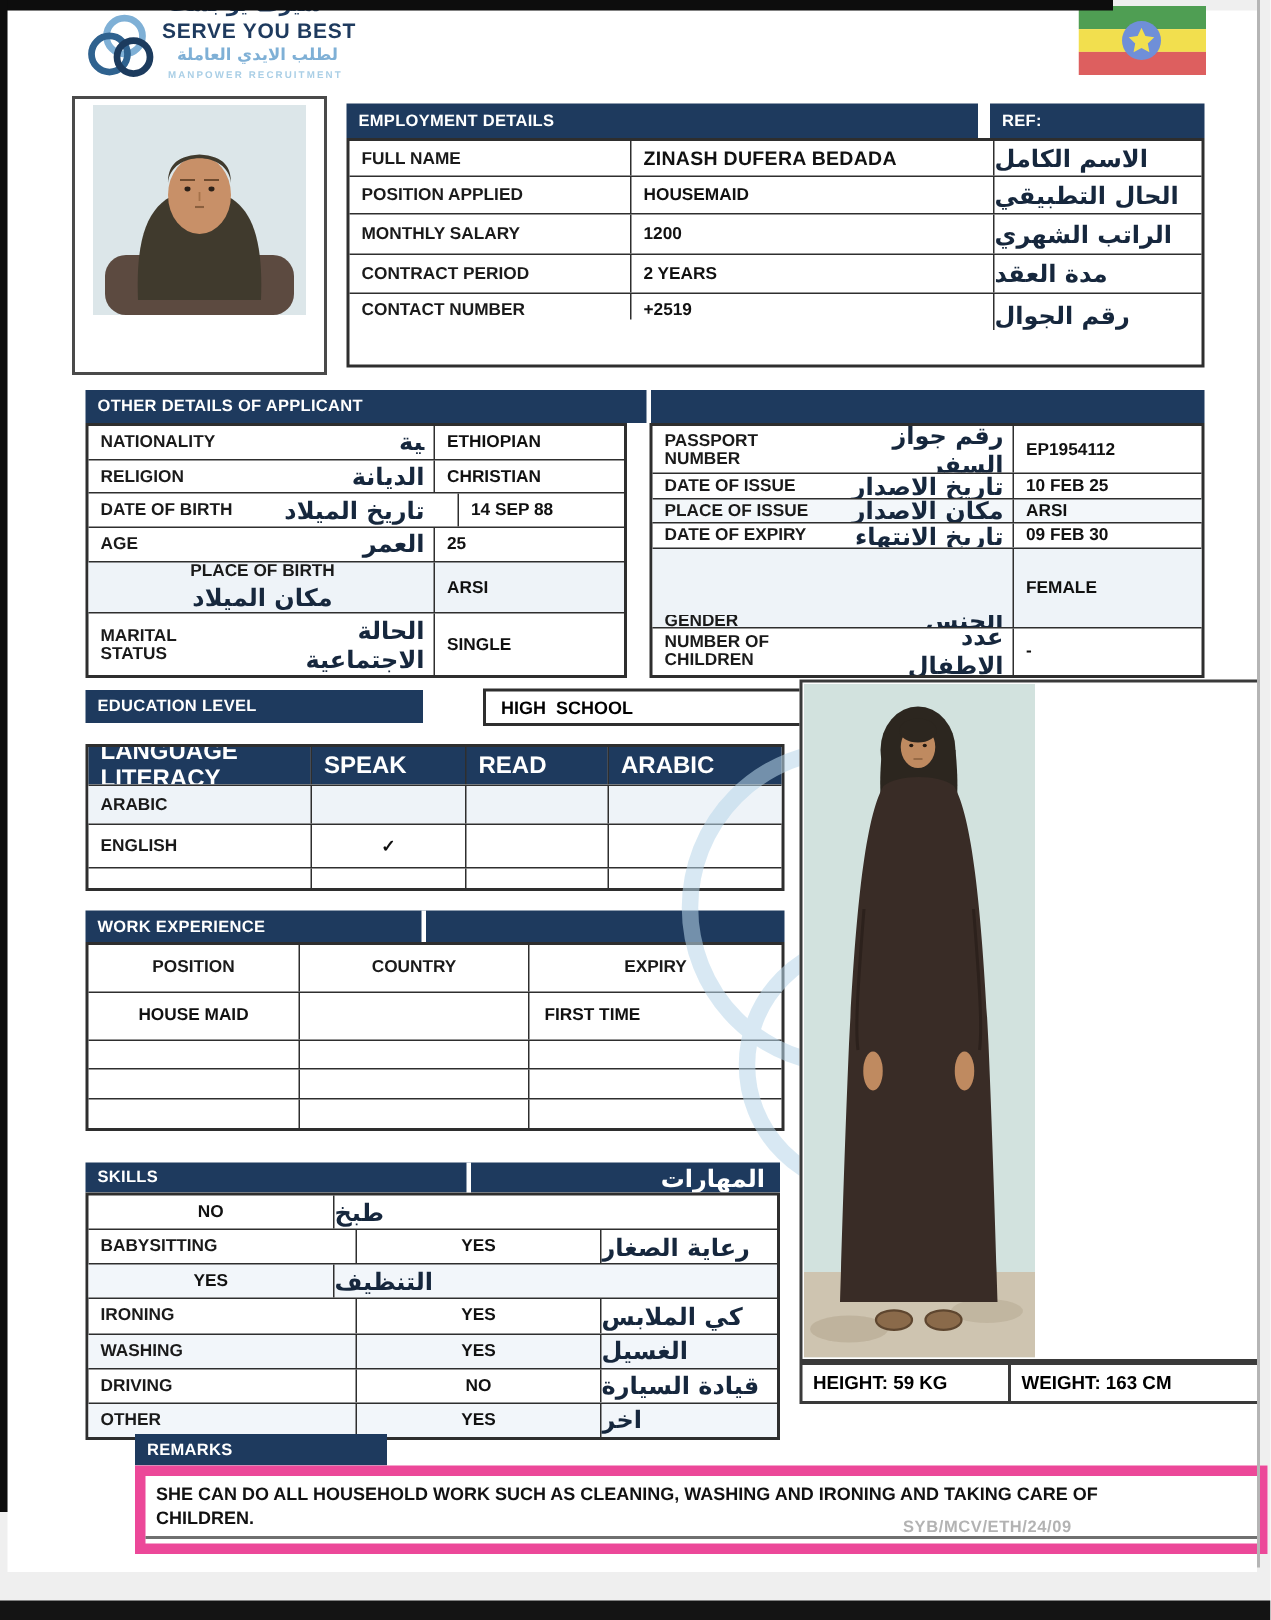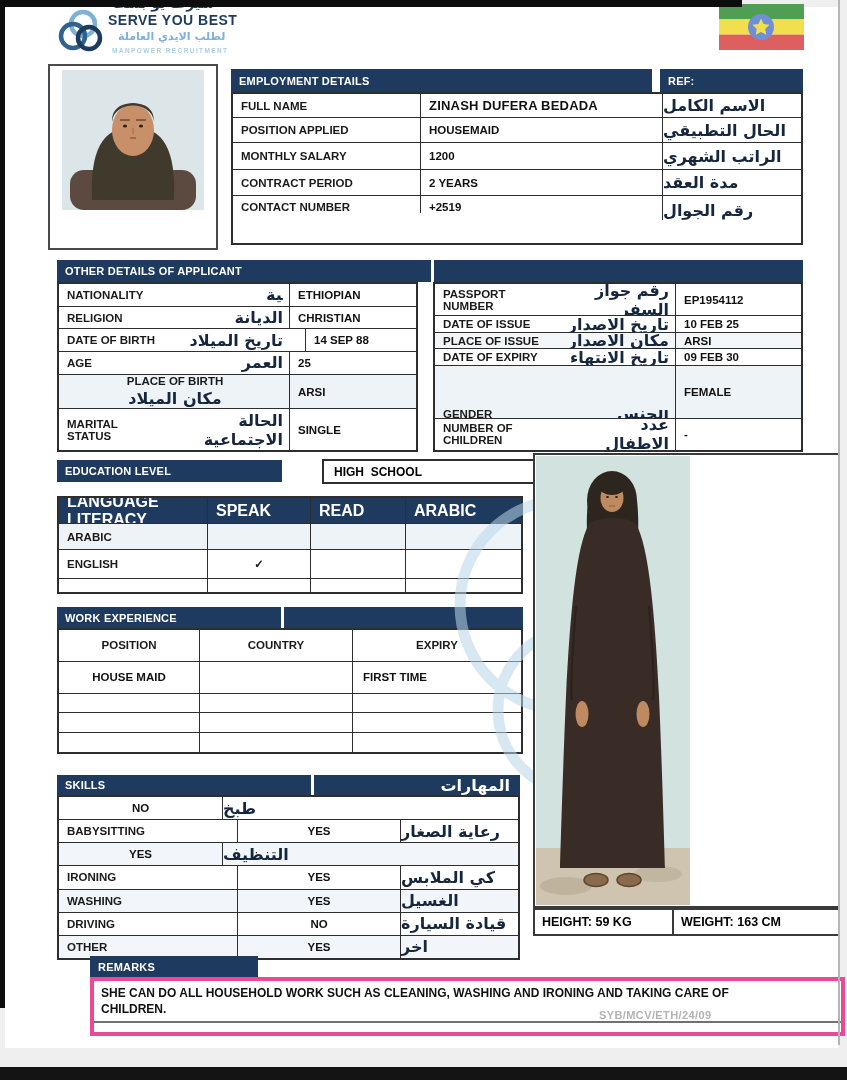--- a/index.html
+++ b/index.html
@@ -59,21 +59,21 @@
   #skills-body .trow:nth-child(5){background:#f2f6fa;}
   #skills-body .trow:nth-child(7){background:#f2f6fa;}
 
   #wm{z-index:6;pointer-events:none;opacity:.55;}
   .photo-frame{border:2px solid #4a4a4a;background:#fff;z-index:8;}
   #hw{left:533px;top:908px;width:307px;height:28px;border:2px solid #3a3a3a;background:#fff;display:flex;z-index:8;}
   #hw .hwc{display:flex;align-items:center;font-weight:bold;font-size:12.5px;padding-left:7px;box-sizing:border-box;}
   #hw .hwc:first-child{width:137px;}
   #hw .hwc:last-child{flex:1;border-left:2px solid #3a3a3a;}
 
-  #remarks-box{left:90px;top:977px;width:755px;height:59px;border:4px solid #ec4899;background:#fff;z-index:2;}
+  #remarks-box{left:90px;top:977px;width:755px;height:59px;border:7px solid #ec4899;background:#fff;z-index:2;}
   .rline{position:absolute;left:0;right:0;top:40px;border-top:2px solid #707070;}
   .rtext{position:absolute;left:7px;top:4px;width:720px;font-weight:bold;font-size:12px;line-height:16px;color:#111;}
   .rcode{position:absolute;left:505px;top:28px;font-weight:bold;font-size:11px;color:#b3b3b3;letter-spacing:.4px;}
 </style>
 </head>
 <body>
 
 <div id="page" class="abs"></div>
 
 <svg id="wm" class="abs" style="left:415px;top:455px;" width="370" height="360" viewBox="0 0 370 360">

